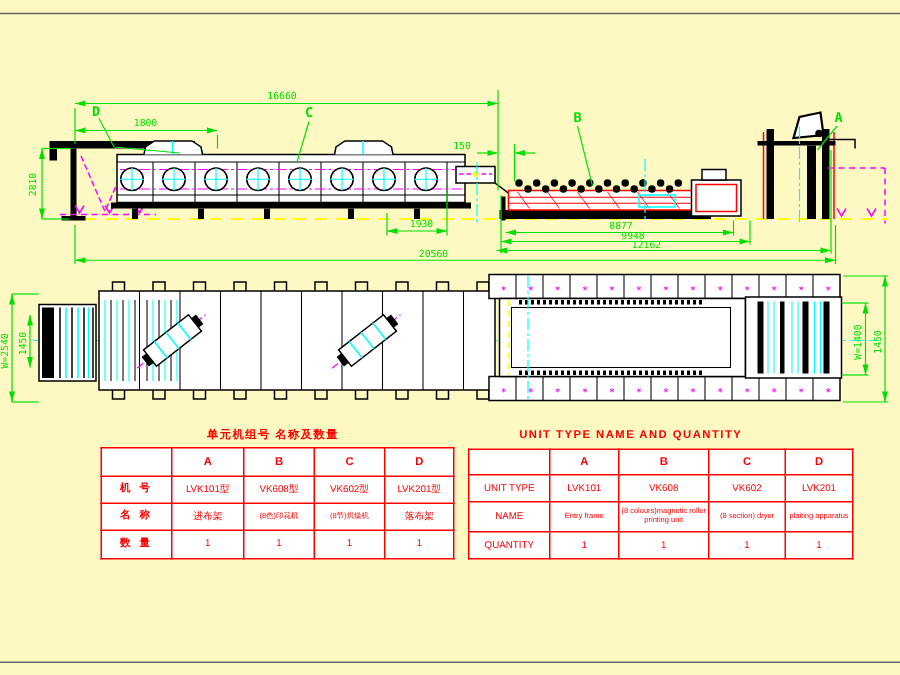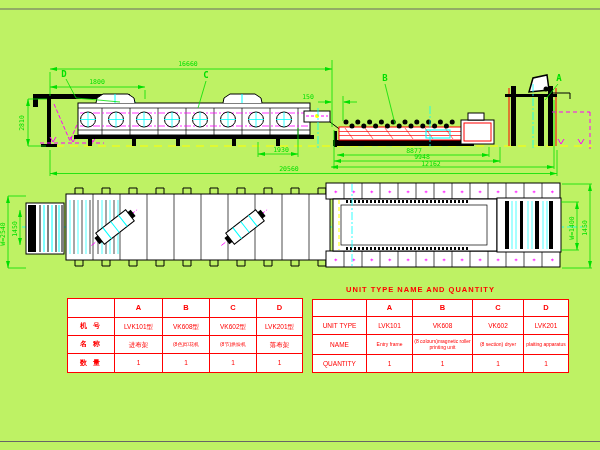--- a/index.html
+++ b/index.html
@@ -1,16 +1,16 @@
 <!DOCTYPE html>
 <html><head>
 <meta charset="utf-8">
 <style>
   html,body{margin:0;padding:0;background:#fff;}
-  .sheet{position:relative;width:600px;height:450px;background:#bef264;overflow:hidden;
+  .sheet{position:relative;width:600px;height:450px;background:#fef9c3;overflow:hidden;
          font-family:"Liberation Sans",sans-serif;}
   svg{position:absolute;left:0;top:0;}
   svg text{font-family:"DejaVu Sans Mono",monospace;}
   .dimtxt{font-size:6.5px;fill:#00e000;}
   .lbltxt{font-size:9px;fill:#00e000;font-weight:bold;}
   .marktxt{font-size:6px;fill:#ff00ff;font-weight:bold;letter-spacing:2px;}
   .tbl-title{position:absolute;color:#ff0000;font-size:7.5px;font-weight:bold;
              text-align:center;letter-spacing:1px;white-space:nowrap;}
   table{border-collapse:collapse;table-layout:fixed;position:absolute;background:#fff;}
   td{border:1px solid #ff0000;color:#ff0000;text-align:center;vertical-align:middle;
@@ -254,20 +254,21 @@
     <text class="dimtxt" transform="rotate(-90 17 229)" x="17" y="229">1450</text>
     <text class="dimtxt" transform="rotate(-90 574 228)" x="574" y="228">W=1400</text>
     <text class="dimtxt" transform="rotate(-90 587 228)" x="587" y="228">1450</text>
     <text class="lbltxt" x="64" y="77">D</text>
     <text class="lbltxt" x="206" y="78">C</text>
     <text class="lbltxt" x="385" y="81">B</text>
     <text class="lbltxt" x="559" y="81">A</text>
   </g>
 </svg>
 
+<div class="tbl-title" style="left:67px;top:285px;width:230px;">单元机组号 名称及数量</div>
 <div class="tbl-title" style="left:295px;top:285px;width:251px;">UNIT TYPE NAME AND QUANTITY</div>
 
 <table style="left:67px;top:298px;width:230px;height:74px;">
   <tbody>
         <tr style="height:19px;">
     <td style="width:46px;"></td>
     <td style="width:47px;"><span class="hd">A</span></td>
     <td style="width:46px;"><span class="hd">B</span></td>
     <td style="width:46px;"><span class="hd">C</span></td>
     <td style="width:45px;"><span class="hd">D</span></td>

